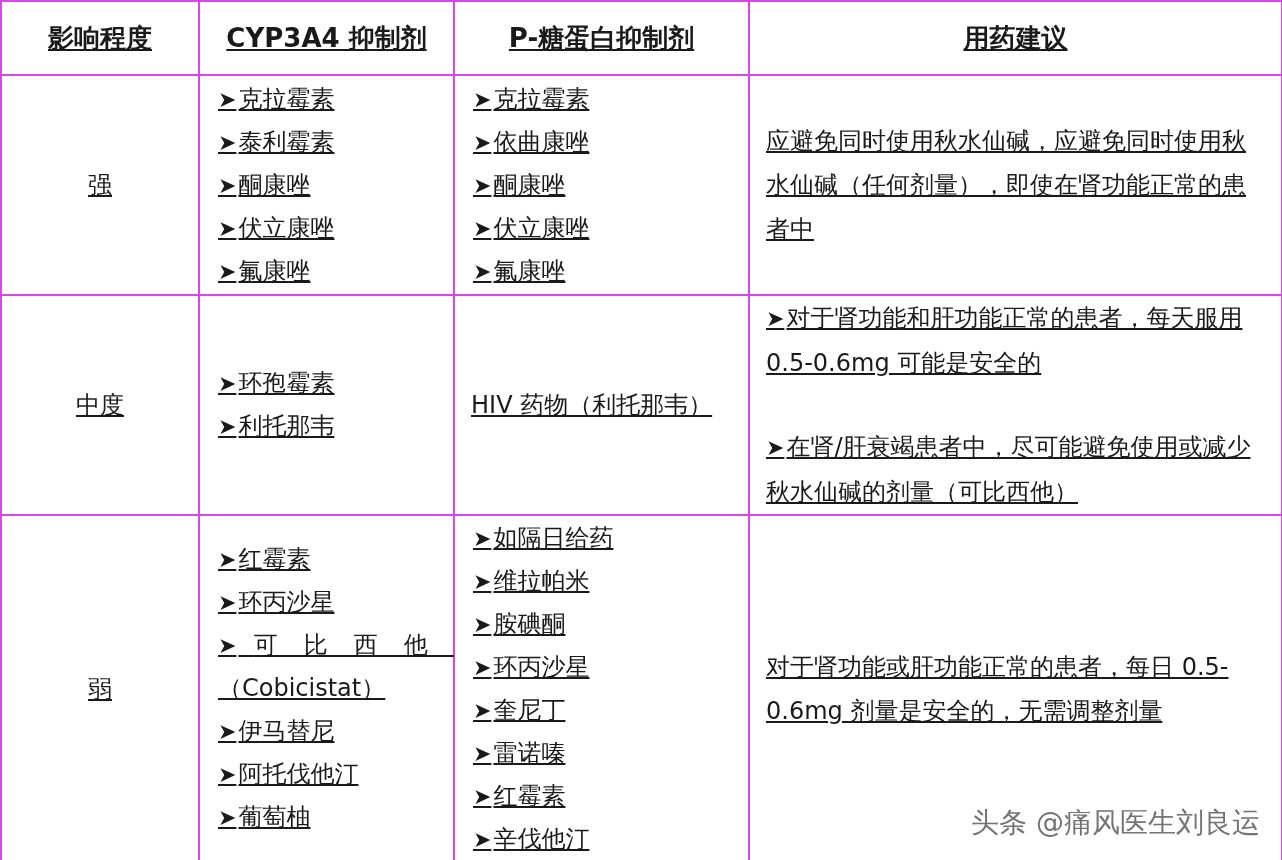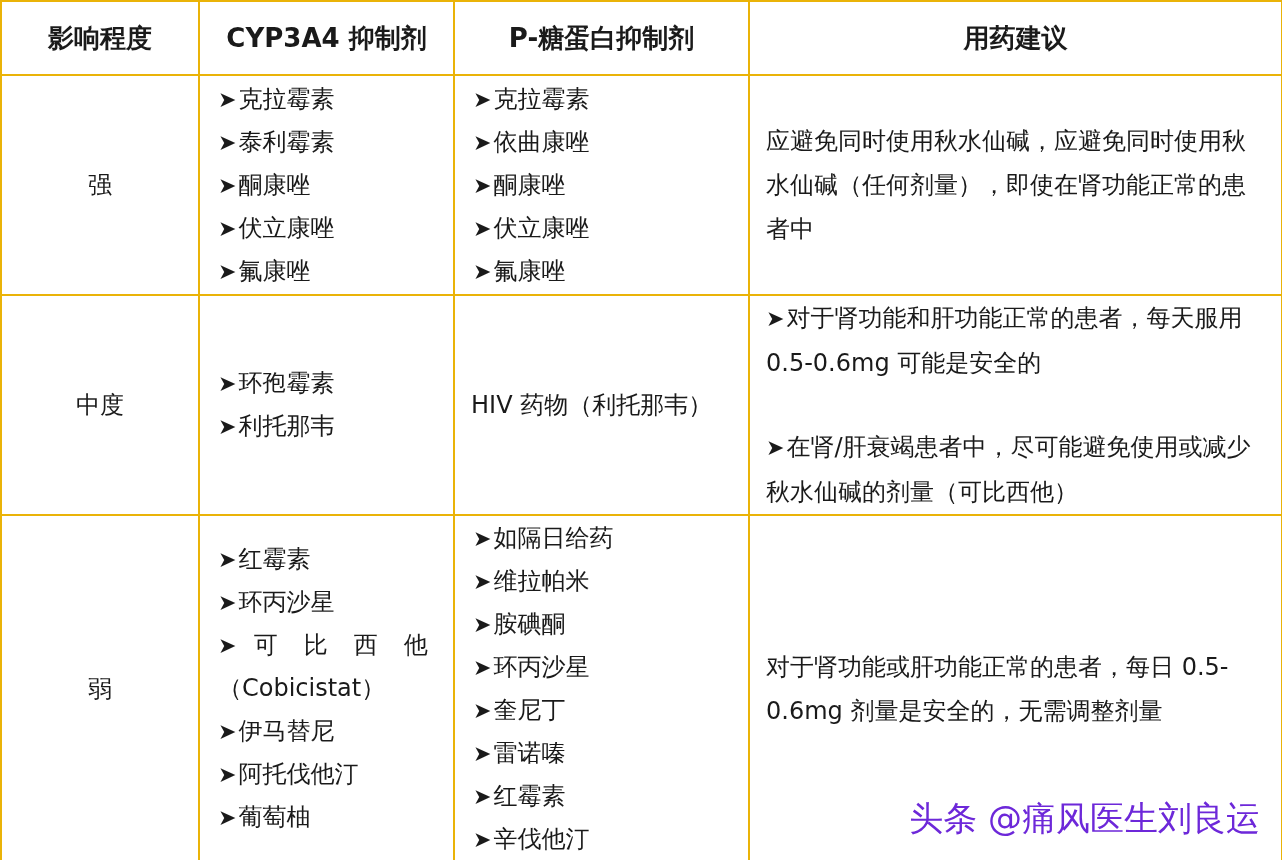--- a/index.html
+++ b/index.html
@@ -1,31 +1,31 @@
 <!DOCTYPE html>
 <html><head>
 <meta charset="utf-8">
 <style>
   html, body { margin: 0; padding: 0; background: #ffffff; }
   body { width: 1282px; height: 860px; overflow: hidden; position: relative;
          font-family: "DejaVu Sans", "Liberation Sans", sans-serif; color: #1a1a1a; }
   table.grid { position: absolute; left: 0; top: 0; width: 1281px; height: 859px;
                border-collapse: collapse; table-layout: fixed; }
-  table.grid td, table.grid th { border: 2px solid #eab308; padding: 0; vertical-align: middle; }
+  table.grid td, table.grid th { border: 2px solid #d946ef; padding: 0; vertical-align: middle; text-decoration: underline; }
   th { font-weight: bold; font-size: 26px; text-align: center; }
   td { font-size: 24px; }
   .level { text-align: center; }
   .list { padding-left: 18px !important; }
   .item { line-height: 43px; white-space: nowrap; }
   .arrow { font-size: 22px; margin-right: 2px; }
   .advice { padding: 0 14px 0 16px !important; line-height: 44px; }
   .plain { padding-left: 16px !important; white-space: nowrap; }
   .gap { height: 40px; }
-  .watermark { position: absolute; right: 22px; bottom: 18px; font-size: 34px;
-               color: #6d28d9; text-shadow: 1px 1px 0 #fff, -1px -1px 0 #fff; }
+  .watermark { position: absolute; right: 22px; bottom: 18px; font-size: 28px;
+               color: #737373; text-shadow: 1px 1px 0 #fff, -1px -1px 0 #fff; }
   .spaced { letter-spacing: 26px; }
 </style>
 </head>
 <body>
 
 <table class="grid">
   <colgroup>
     <col style="width:198px">
       <col style="width:255px">
       <col style="width:295px">

